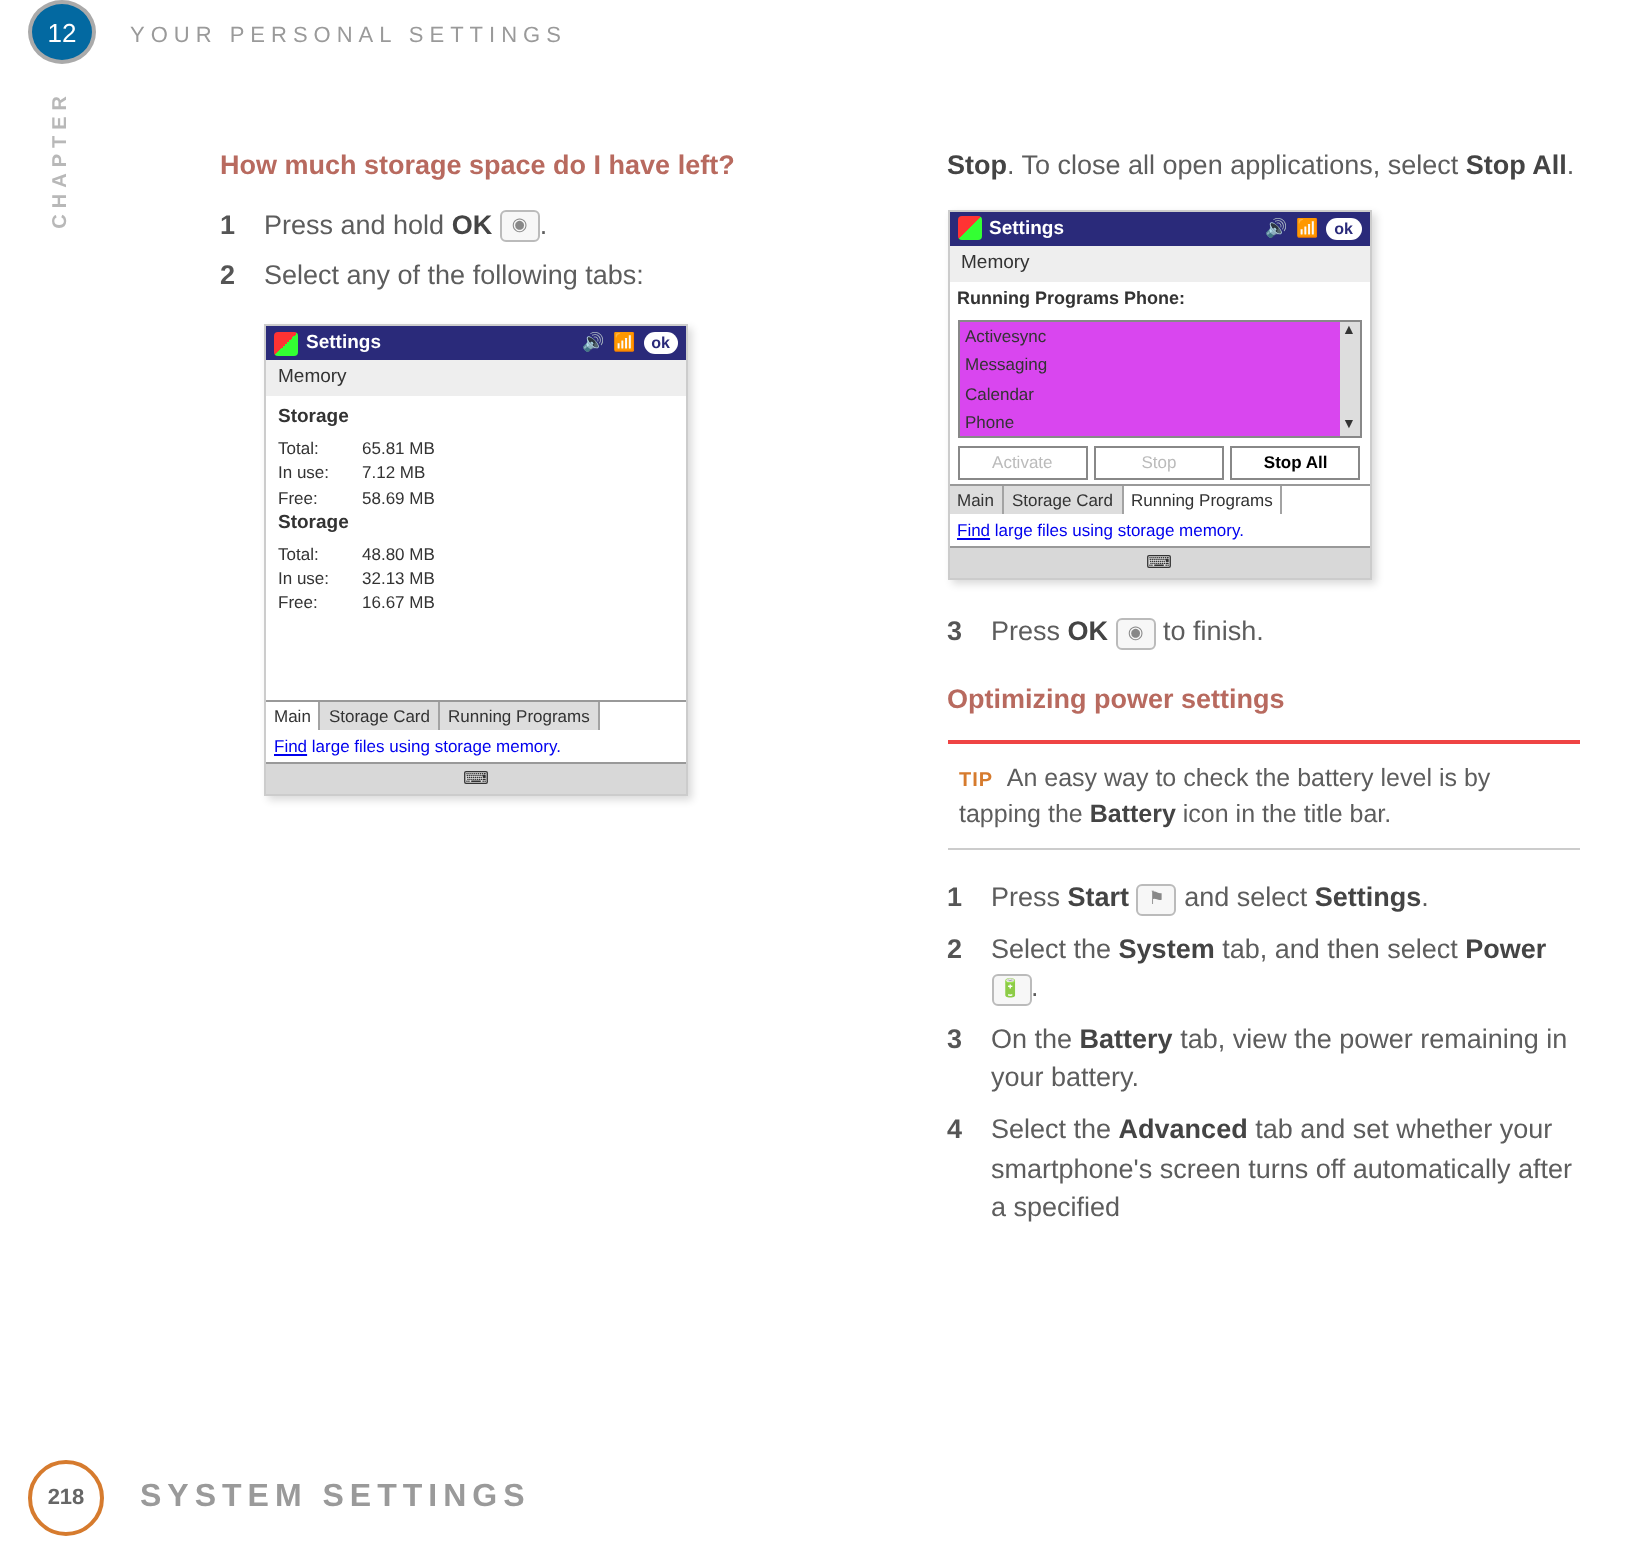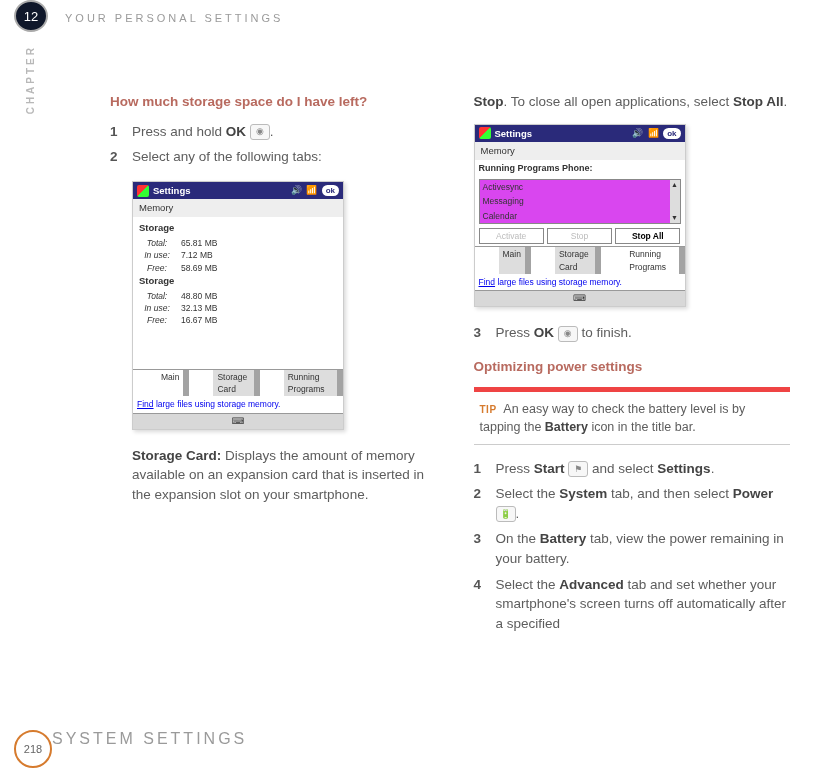--- a/index.html
+++ b/index.html
@@ -11,21 +11,21 @@
     height:782px;
     position:relative;
     color:#555;
   }
   .chapter-badge {
     position:absolute;
     left:14px; top:0px;
     width:30px; height:28px;
     border:2px solid #aaa;
     border-radius:50%;
-    background:#0f172a;
+    background:#0369a1;
     display:flex;
     align-items:center;
     justify-content:center;
     text-align:right;
   }
   .chapter-badge span { color:#fff; font-size:13px; font-weight:500;}
   .running-head {
     position:absolute;
     left:65px; top:12px;
     font-size:11px;
@@ -37,21 +37,21 @@
     left:25px; top:45px;
     writing-mode:vertical-rl;
     transform:rotate(180deg);
     font-size:10px;
     letter-spacing:3px;
     color:#b8b8b8;
     font-weight:600;
   }
   .cols {
     position:absolute;
-    left:110px; top:92px;
+    left:110px; top:73px;
     width:680px;
     display:flex;
     gap:47px;
   }
   .col { flex:1; font-size:13.5px; line-height:1.45; color:#5d5d5d;}
   .section-heading {
     color:#b86a5f;
     font-weight:700;
     font-size:13.5px;
     margin:0 0 10px 0;
@@ -96,45 +96,48 @@
     border-radius:2px;
   }
   .fig .titlebar .spacer{flex:1}
   .fig .titlebar .ok {background:#fff;color:#2a2a7a;border-radius:6px;padding:0 4px;font-size:8px;}
   .fig .titlebar .ic{font-size:9px;}
   .fig .label1 {background:#eee;padding:2px 6px;}
   .memgrid{display:flex;padding:4px 6px;flex-direction:column;}
   .memgrid .mc{flex:1;}
   .memgrid .mc .h{font-weight:bold;margin-bottom:2px;}
   .memgrid .row{display:flex; font-size:8.5px;}
-  .memgrid .row span:first-child{width:36px;text-align:center;margin-right:6px;font-style:italic;}
+  .memgrid .row span:first-child{width:36px;text-align:left;margin-right:6px;}
   .fig .blank{height:38px;}
   .fig .tabs2{display:flex;font-size:8.5px;border-top:1px solid #999;}
-  .fig .tabs2 span{padding:1px 4px;border-right:6px solid #a3a3a3;background:#ddd;margin-left:24px;}
+  .fig .tabs2 span{padding:1px 4px;border-right:1px solid #a3a3a3;background:#ddd;}
   .fig .tabs2 span.active{background:#fff;}
   .fig .hint{padding:2px 4px;color:#00e;font-size:8.5px;}
   .fig .hint a{color:#00e;text-decoration:underline;}
   .fig .kbd{background:#d8d8d8;text-align:center;font-size:9px;padding:1px 0;border-top:1px solid #999;}
   .fig2 .listbox{border:1px solid #888;margin:2px 4px;background:#d946ef;}
   .fig2 .listbox .it{padding:1px 3px;font-size:8.5px;}
   .fig2 .btns{display:flex;gap:3px;padding:2px 4px;}
   .fig2 .btn{flex:1;border:1px solid #888;text-align:center;font-size:8.5px;padding:1px 0;color:#bbb;}
   .fig2 .btn.bold{font-weight:bold;color:#000;}
   .tipbox {
-    border-top:5px solid #ef4444;
+    border-top:2px solid #ef4444;
     border-bottom:1px solid #ccc;
     padding:8px 6px;
     margin:10px 0 14px 0;
     font-size:12.5px;
   }
   .tip-label{color:#d67b2e;font-weight:700;font-size:10px;letter-spacing:0.5px;margin-right:4px;}
   .footer {
     position:absolute;
     left:14px; bottom:14px;
     display:flex;
+    align-items:center;
+    gap:18px;
+    font-weight:bold;
   }
   .pagenum {
     width:34px;height:34px;
     border:2px solid #d67b2e;
     border-radius:50%;
     display:flex;align-items:center;justify-content:center;
     font-size:11px;color:#666;background:#fff;
   }
   .footer .sec{font-size:16px;letter-spacing:3px;color:#9a9a9a;}
 </style>
@@ -210,23 +213,20 @@
       <div class="blank"></div>
       <div class="tabs2">
         <span class="active">Main</span>
         <span>Storage Card</span>
         <span>Running Programs</span>
       </div>
       <div class="hint"><a>Find</a><span> large files using storage memory.</span></div>
       <div class="kbd">⌨</div>
     </div>
 
-    <div class="sub">
-      <span class="bold">Storage Card:</span><span> Displays the amount of memory available on an expansion card that is inserted in the expansion slot on your smartphone.</span>
-    </div>
   </div>
 
   <div class="col">
     <div class="sub" style="padding-left:0;margin-bottom:12px">
       <span class="bold">Stop</span><span>. To close all open applications, select </span><span class="bold">Stop All</span><span>.</span>
     </div>
 
     <div class="fig fig2" style="margin-left:0">
       <div class="titlebar">
         <span class="flag"></span>
@@ -237,20 +237,21 @@
         <span class="ok">ok</span>
       </div>
       <div class="label1">Memory</div>
       <div style="padding:2px 4px;font-weight:bold;font-size:9px">Running Programs Phone:</div>
       <div class="listbox">
         <div style="display:flex">
           <div style="flex:1">
             <div class="it">Activesync</div>
             <div class="it">Messaging</div>
             <div class="it">Calendar</div>
+            <div class="it">Phone</div>
           </div>
           <div style="width:10px;background:#ddd;display:flex;flex-direction:column;justify-content:space-between;font-size:7px;text-align:center">
             <span>▲</span>
             <span>▼</span>
           </div>
         </div>
       </div>
       <div class="btns">
         <span class="btn">Activate</span>
         <span class="btn">Stop</span>

